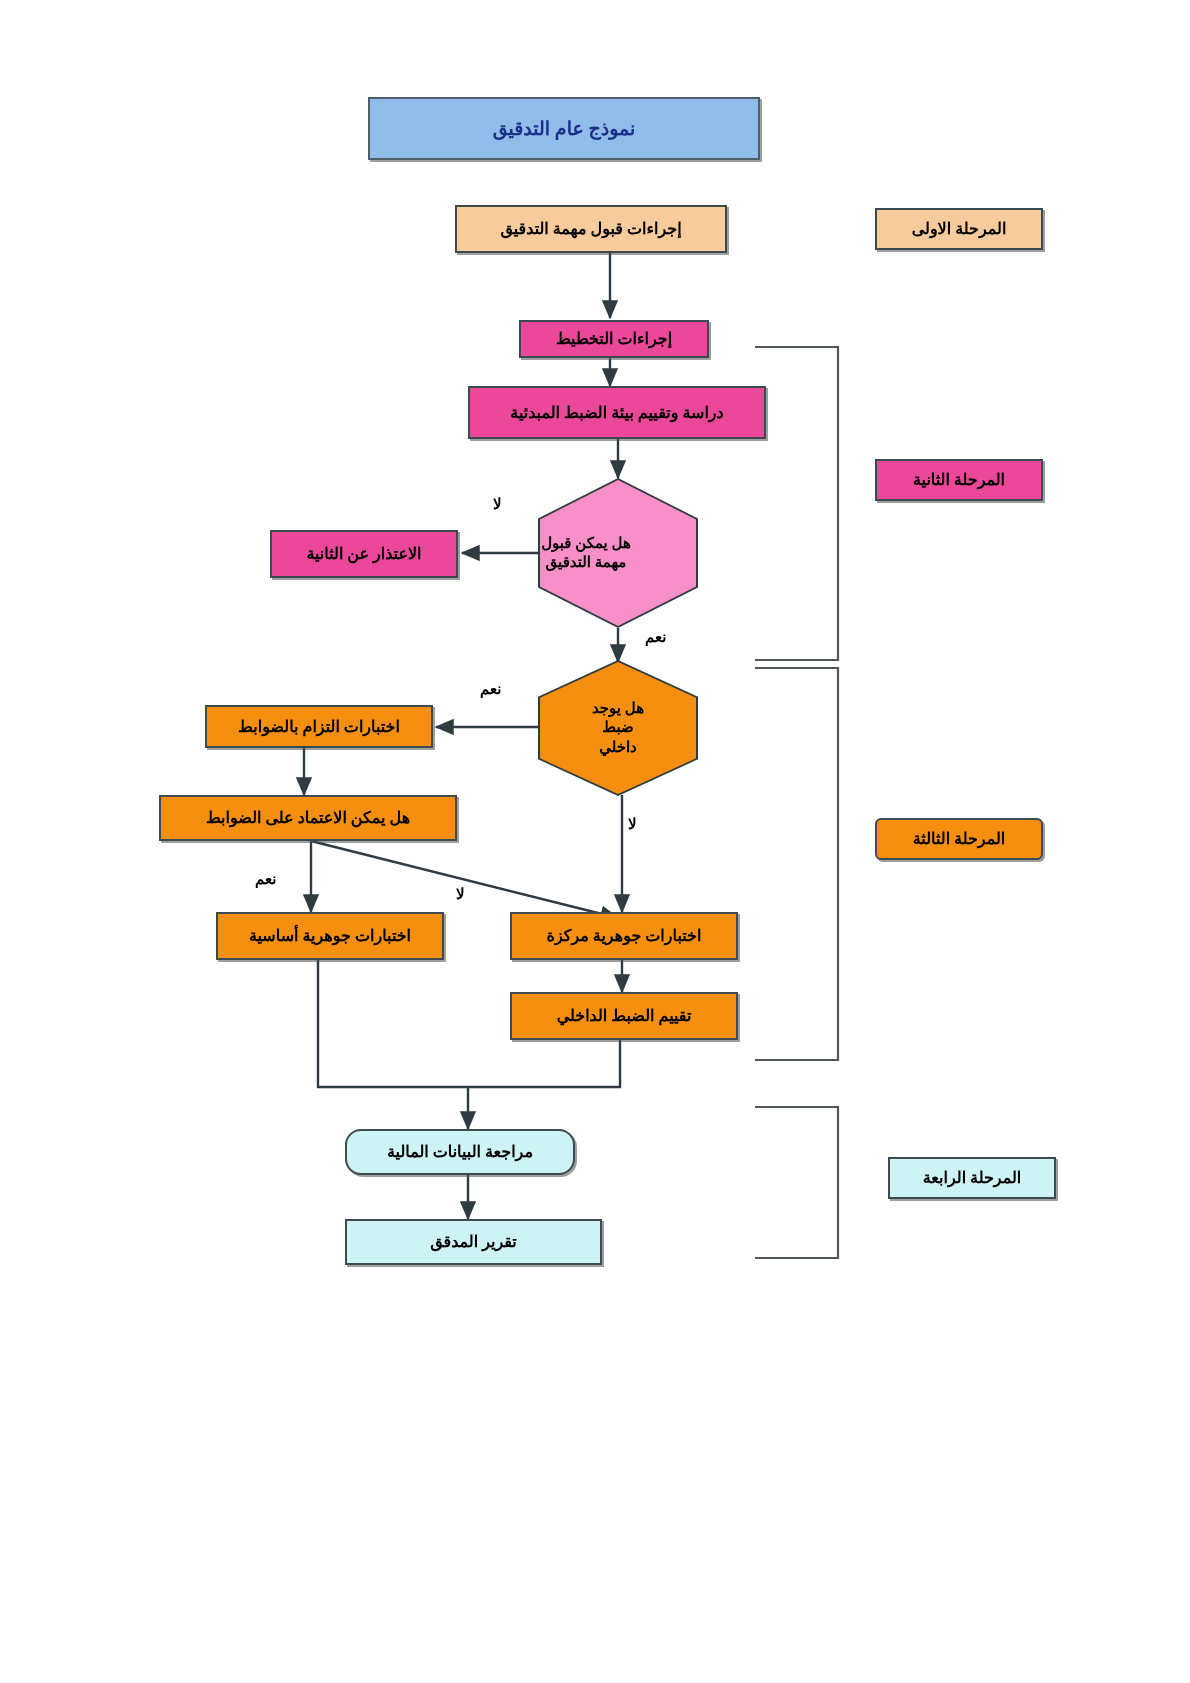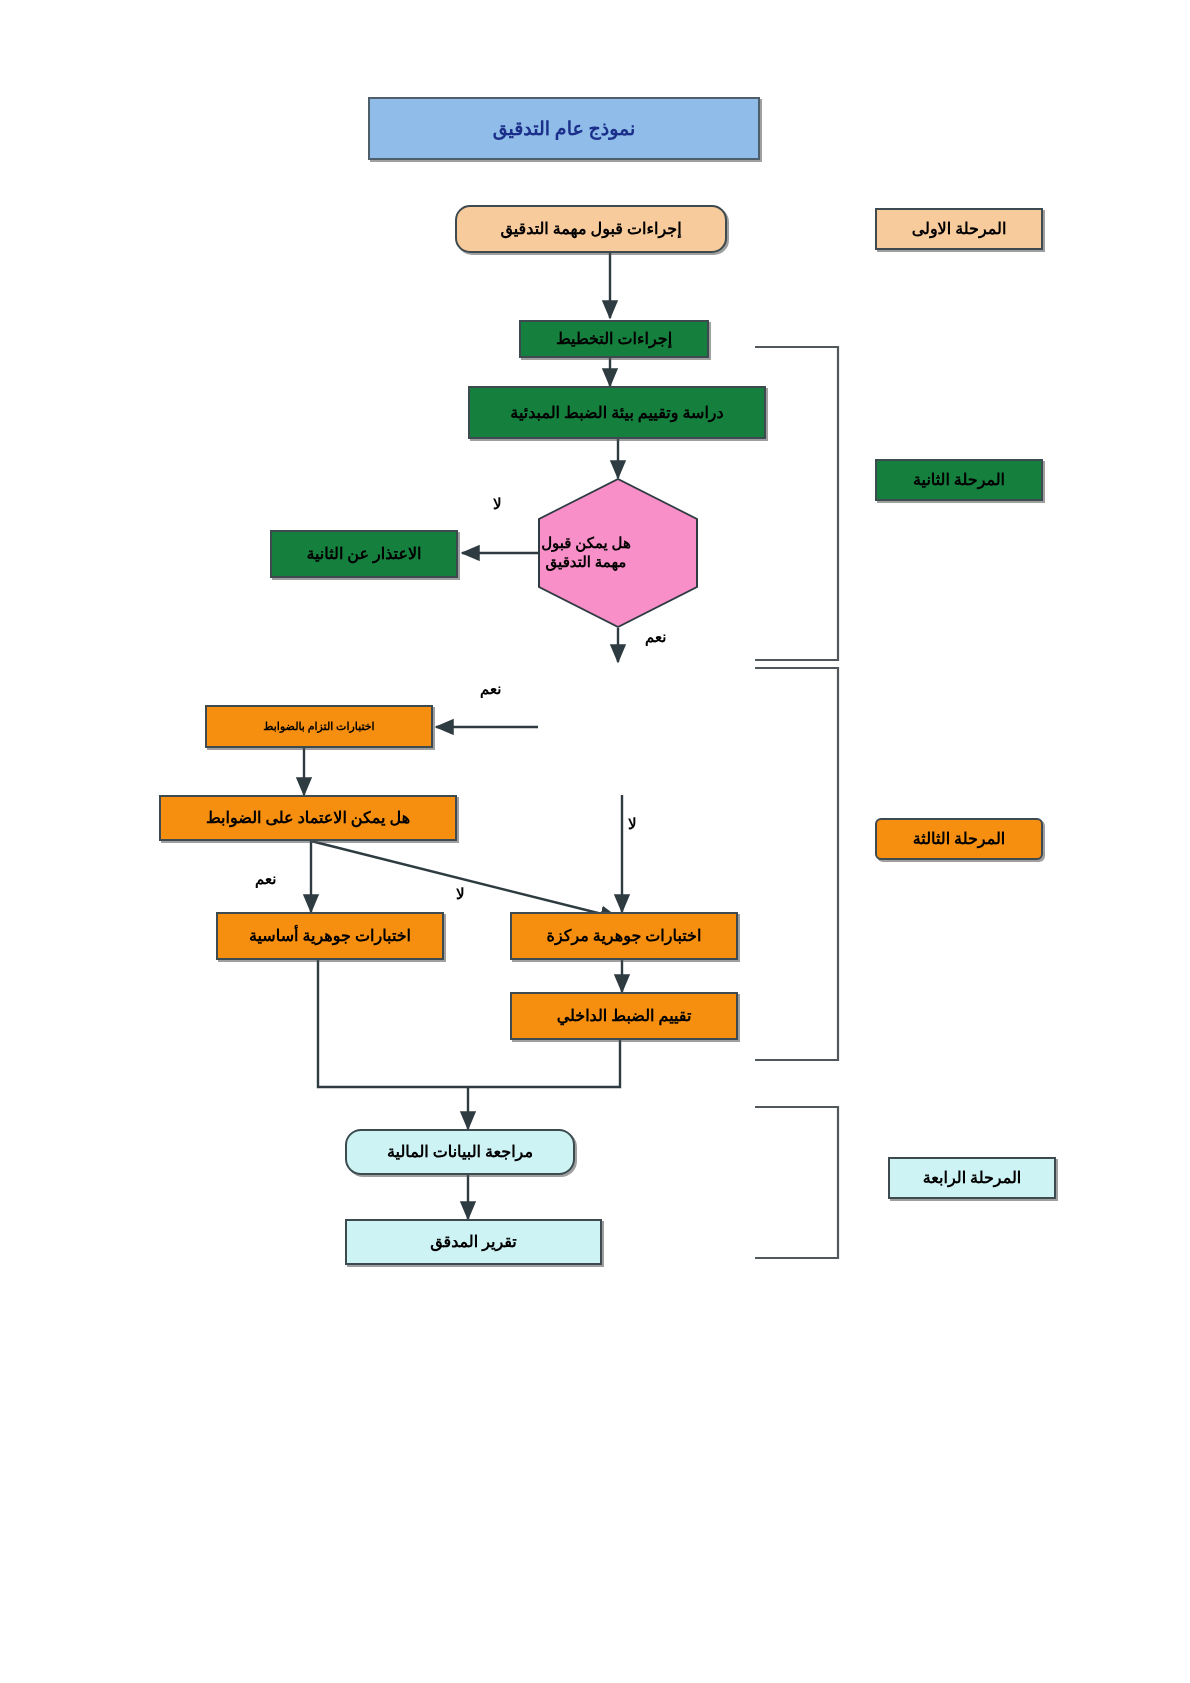--- a/index.html
+++ b/index.html
@@ -27,21 +27,21 @@
   }
   .node span{display:block;padding:0 4px;}
 
   .title-node{
     background:#8fbce8;
     color:#1b2f8a;
     border:2px solid #4e5f6b;
     font-size:19px;
   }
   .peach{background:#f8cb9c;}
-  .pink{background:#15803d;}
+  .pink{background:#ec4899;}
   .orange{background:#f68f10;}
   .cyan{background:#cdf3f5;}
 
   
   .hex{
     position:absolute;
     display:flex;
     align-items:center;
     justify-content:center;
     text-align:center;
@@ -109,21 +109,21 @@
       <path d="M755,347 L838,347 L838,660 L755,660"></path>
       <path d="M755,668 L838,668 L838,1060 L755,1060"></path>
       <path d="M755,1107 L838,1107 L838,1258 L755,1258"></path>
     </g>
   </svg>
 
   <div class="node title-node" style="left:368px;top:97px;width:392px;height:63px;">
     <span>نموذج عام  التدقيق</span>
   </div>
 
-  <div class="node peach" style="left:455px;top:205px;width:272px;height:48px;font-size:16px;border-radius:15px;">
+  <div class="node peach" style="left:455px;top:205px;width:272px;height:48px;font-size:16px;">
     <span>إجراءات قبول مهمة التدقيق</span>
   </div>
 
   <div class="node pink" style="left:519px;top:320px;width:190px;height:38px;font-size:16px;">
     <span>إجراءات التخطيط</span>
   </div>
 
   <div class="node pink" style="left:468px;top:386px;width:298px;height:53px;font-size:16px;">
     <span>دراسة وتقييم بيئة الضبط المبدئية</span>
   </div>
@@ -136,22 +136,29 @@
     </div>
   </div>
 
   <div class="node pink" style="left:270px;top:530px;width:188px;height:48px;font-size:16px;">
     <span>الاعتذار عن الثانية</span>
   </div>
 
   <span class="edge-label" style="left:493px;top:495px;">لا</span>
   <span class="edge-label" style="left:645px;top:628px;">نعم</span>
 
-
-  <div class="node orange" style="left:205px;top:705px;width:228px;height:43px;font-size:11px;">
+  <div class="hex-wrap" style="left:538px;top:660px;width:160px;height:136px;">
+    <div style="position:absolute;inset:0;background:#2e3b40;
+                clip-path:polygon(50% 0%,100% 27%,100% 73%,50% 100%,0% 73%,0% 27%);"></div>
+    <div class="hex" style="left:2px;top:2px;width:156px;height:132px;background:#f68f10;">
+      <span style="max-width:70px;">هل يوجد ضبط داخلي</span>
+    </div>
+  </div>
+
+  <div class="node orange" style="left:205px;top:705px;width:228px;height:43px;font-size:16px;">
     <span>اختبارات التزام بالضوابط</span>
   </div>
 
   <div class="node orange" style="left:159px;top:795px;width:298px;height:46px;font-size:16px;">
     <span>هل يمكن الاعتماد على الضوابط</span>
   </div>
 
   <div class="node orange" style="left:216px;top:912px;width:228px;height:48px;font-size:16px;">
     <span>اختبارات جوهرية أساسية</span>
   </div>

